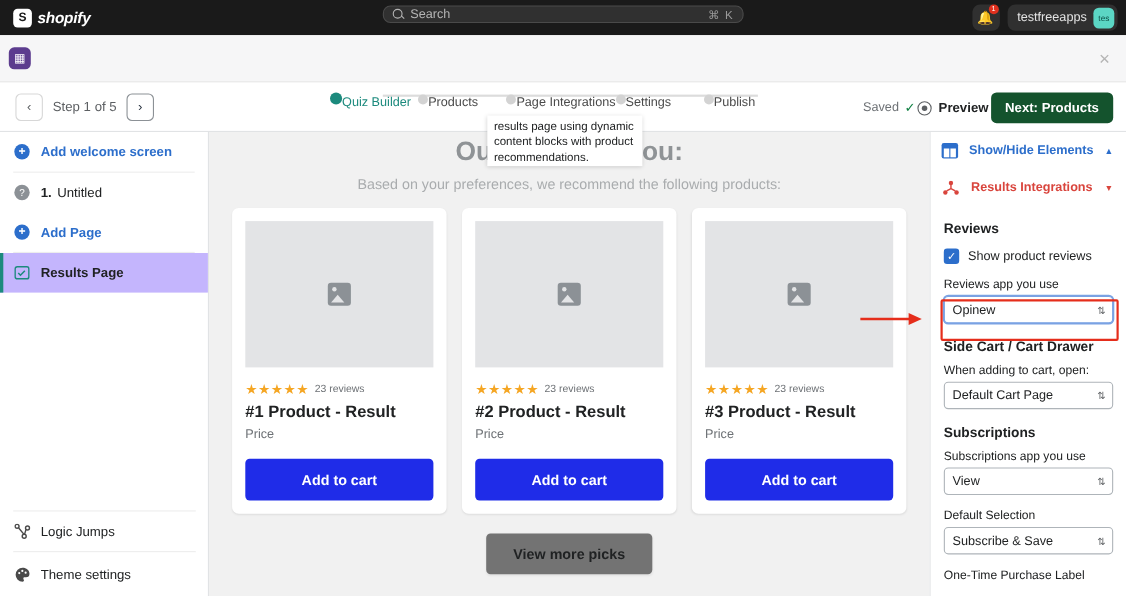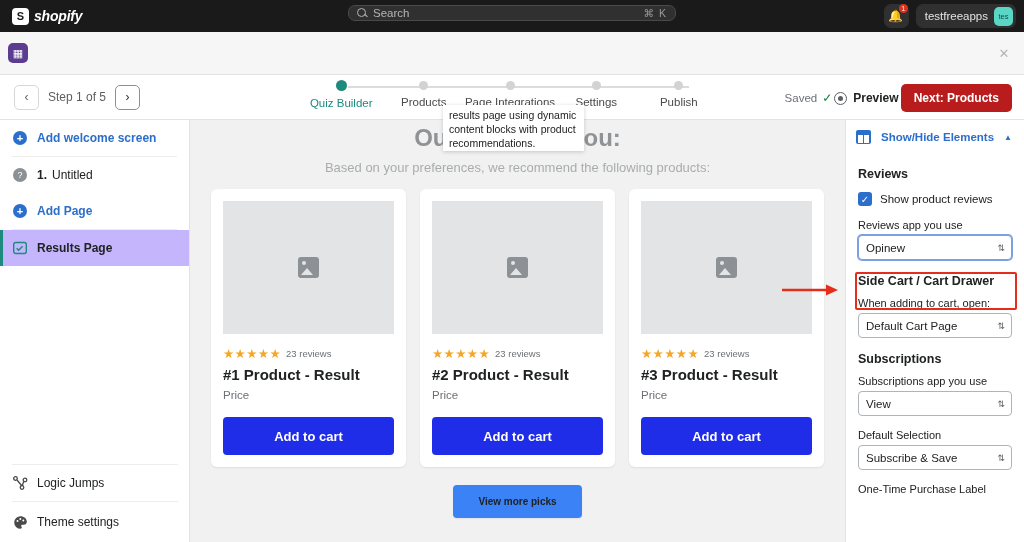--- a/index.html
+++ b/index.html
@@ -92,39 +92,39 @@
   }
   .arrowbtn.strong { border-color: #8c9196; color: #1f2937; }
   .steplabel { font-size: 12px; color: #5c5f62; }
 
   
   .stepper { position: absolute; left: 300px; top: 6px; width: 420px; height: 40px; }
   .stepper-line {
     position: absolute; left: 48px; right: 31px; top: 5px; height: 1.5px; background: #dcdcdc;
   }
   .stepper-items { position: absolute; left: 0; top: 0; width: 420px; display: flex; }
-  .step-item { flex: 1; display: flex; flex-direction: column; align-items: center; }
+  .step-item { flex: 1; display: flex; flex-direction: row; align-items: center; }
   .step-dot {
     width: 9px; height: 9px; border-radius: 50%; background: #d3d3d3; position: relative; z-index: 2;
   }
   .step-item.active .step-dot { background: #1c8a7d; width: 11px; height: 11px; margin-top: -1px; }
   .step-name { margin-top: 6px; font-size: 11.5px; color: #4a4a4a; white-space: nowrap; }
   .step-item.active .step-name { color: #1c8a7d; }
 
   .toolbar-right { position: absolute; right: 12px; top: 9px; display: flex; align-items: center; gap: 2px; }
   .saved { font-size: 11.5px; color: #6d7175; display: flex; align-items: center; gap: 5px; }
   .check-icon { color: #108043; font-size: 12px; }
   .preview { font-size: 12px; color: #202223; font-weight: bold; display: flex; align-items: center; gap: 6px; }
   .eye-icon {
     width: 13px; height: 13px; border: 1.6px solid #5c5f62; border-radius: 50%;
     display: flex; align-items: center; justify-content: center;
   }
   .eye-icon::after { content: ""; width: 5px; height: 5px; border-radius: 50%; background: #5c5f62; }
   .nextbtn {
-    background: #b91c1c; color: #fff; font-size: 12px; font-weight: bold;
+    background: #14532d; color: #fff; font-size: 12px; font-weight: bold;
     border-radius: 5px; padding: 7px 13px; border: none;
   }
 
   
   .sidebar {
     position: absolute; left: 0; top: 120px; width: 190px; height: 422px;
     background: #ffffff; border-right: 1px solid #e1e3e5;
   }
   .sb-item {
     display: flex; align-items: center; gap: 9px; padding: 0 12px; height: 36px;
@@ -182,22 +182,22 @@
   .reviews { font-size: 9.5px; color: #6d7175; }
   .card-title { font-size: 15px; font-weight: bold; color: #202223; margin-top: 5px; }
   .card-price { font-size: 11.5px; color: #6d7175; margin-top: 6px; }
   .atc {
     margin-top: 16px; width: 100%; background: #1f2ce8; color: #fff; border: none;
     border-radius: 4px; height: 38px; font-size: 13px; font-weight: bold;
     font-family: "Liberation Sans", sans-serif;
   }
   .viewmore-wrap { display: flex; justify-content: center; margin-top: 18px; }
   .viewmore {
-    background: #3b82f6; border: none; border-radius: 4px; padding: 11px 25px;
-    font-size: 10px; font-weight: bold; color: #202223;
+    background: #737373; border: none; border-radius: 4px; padding: 11px 25px;
+    font-size: 13px; font-weight: bold; color: #202223;
     font-family: "Liberation Sans", sans-serif; box-shadow: 0 1px 2px rgba(0,0,0,.06);
   }
 
   
   .tooltip {
     position: absolute; left: 443px; top: 105px; width: 141px; height: 46px;
     background: #fff; box-shadow: 0 1px 4px rgba(0,0,0,.18);
     font-size: 10.5px; color: #202223; padding: 4px 6px; line-height: 1.32;
     overflow: hidden; z-index: 30;
   }
@@ -422,20 +422,32 @@
   </div>
 
   <div class="tooltip">results page using dynamic content blocks with product recommendations.</div>
 
   <div class="rpanel">
     <div class="acc-row blue">
       <span class="acc-icon-blue"></span>
       <span class="acc-label">Show/Hide Elements</span>
       <span class="caret">▲</span>
     </div>
+    <div class="acc-row red">
+      <span class="acc-icon-red">
+        <svg width="15" height="14" viewBox="0 0 15 14">
+            <circle cx="7.5" cy="2.4" r="2" fill="#d9453d"></circle>
+            <circle cx="2.4" cy="11" r="2" fill="#d9453d"></circle>
+            <circle cx="12.6" cy="11" r="2" fill="#d9453d"></circle>
+            <path d="M7.5 4v4M3.6 9.6L7.5 7.4M11.4 9.6L7.5 7.4" stroke="#d9453d" stroke-width="1.3" fill="none"></path>
+          </svg>
+      </span>
+      <span class="acc-label">Results Integrations</span>
+      <span class="caret">▼</span>
+    </div>
 
     <div class="rp-body">
       <div class="rp-h">Reviews</div>
       <div class="cb-row">
         <span class="cbox">✓</span>
         <span class="cb-label">Show product reviews</span>
       </div>
       <div class="fld-label">Reviews app you use</div>
       <div class="sel highlight">
         <span class="sel-val">Opinew</span>

